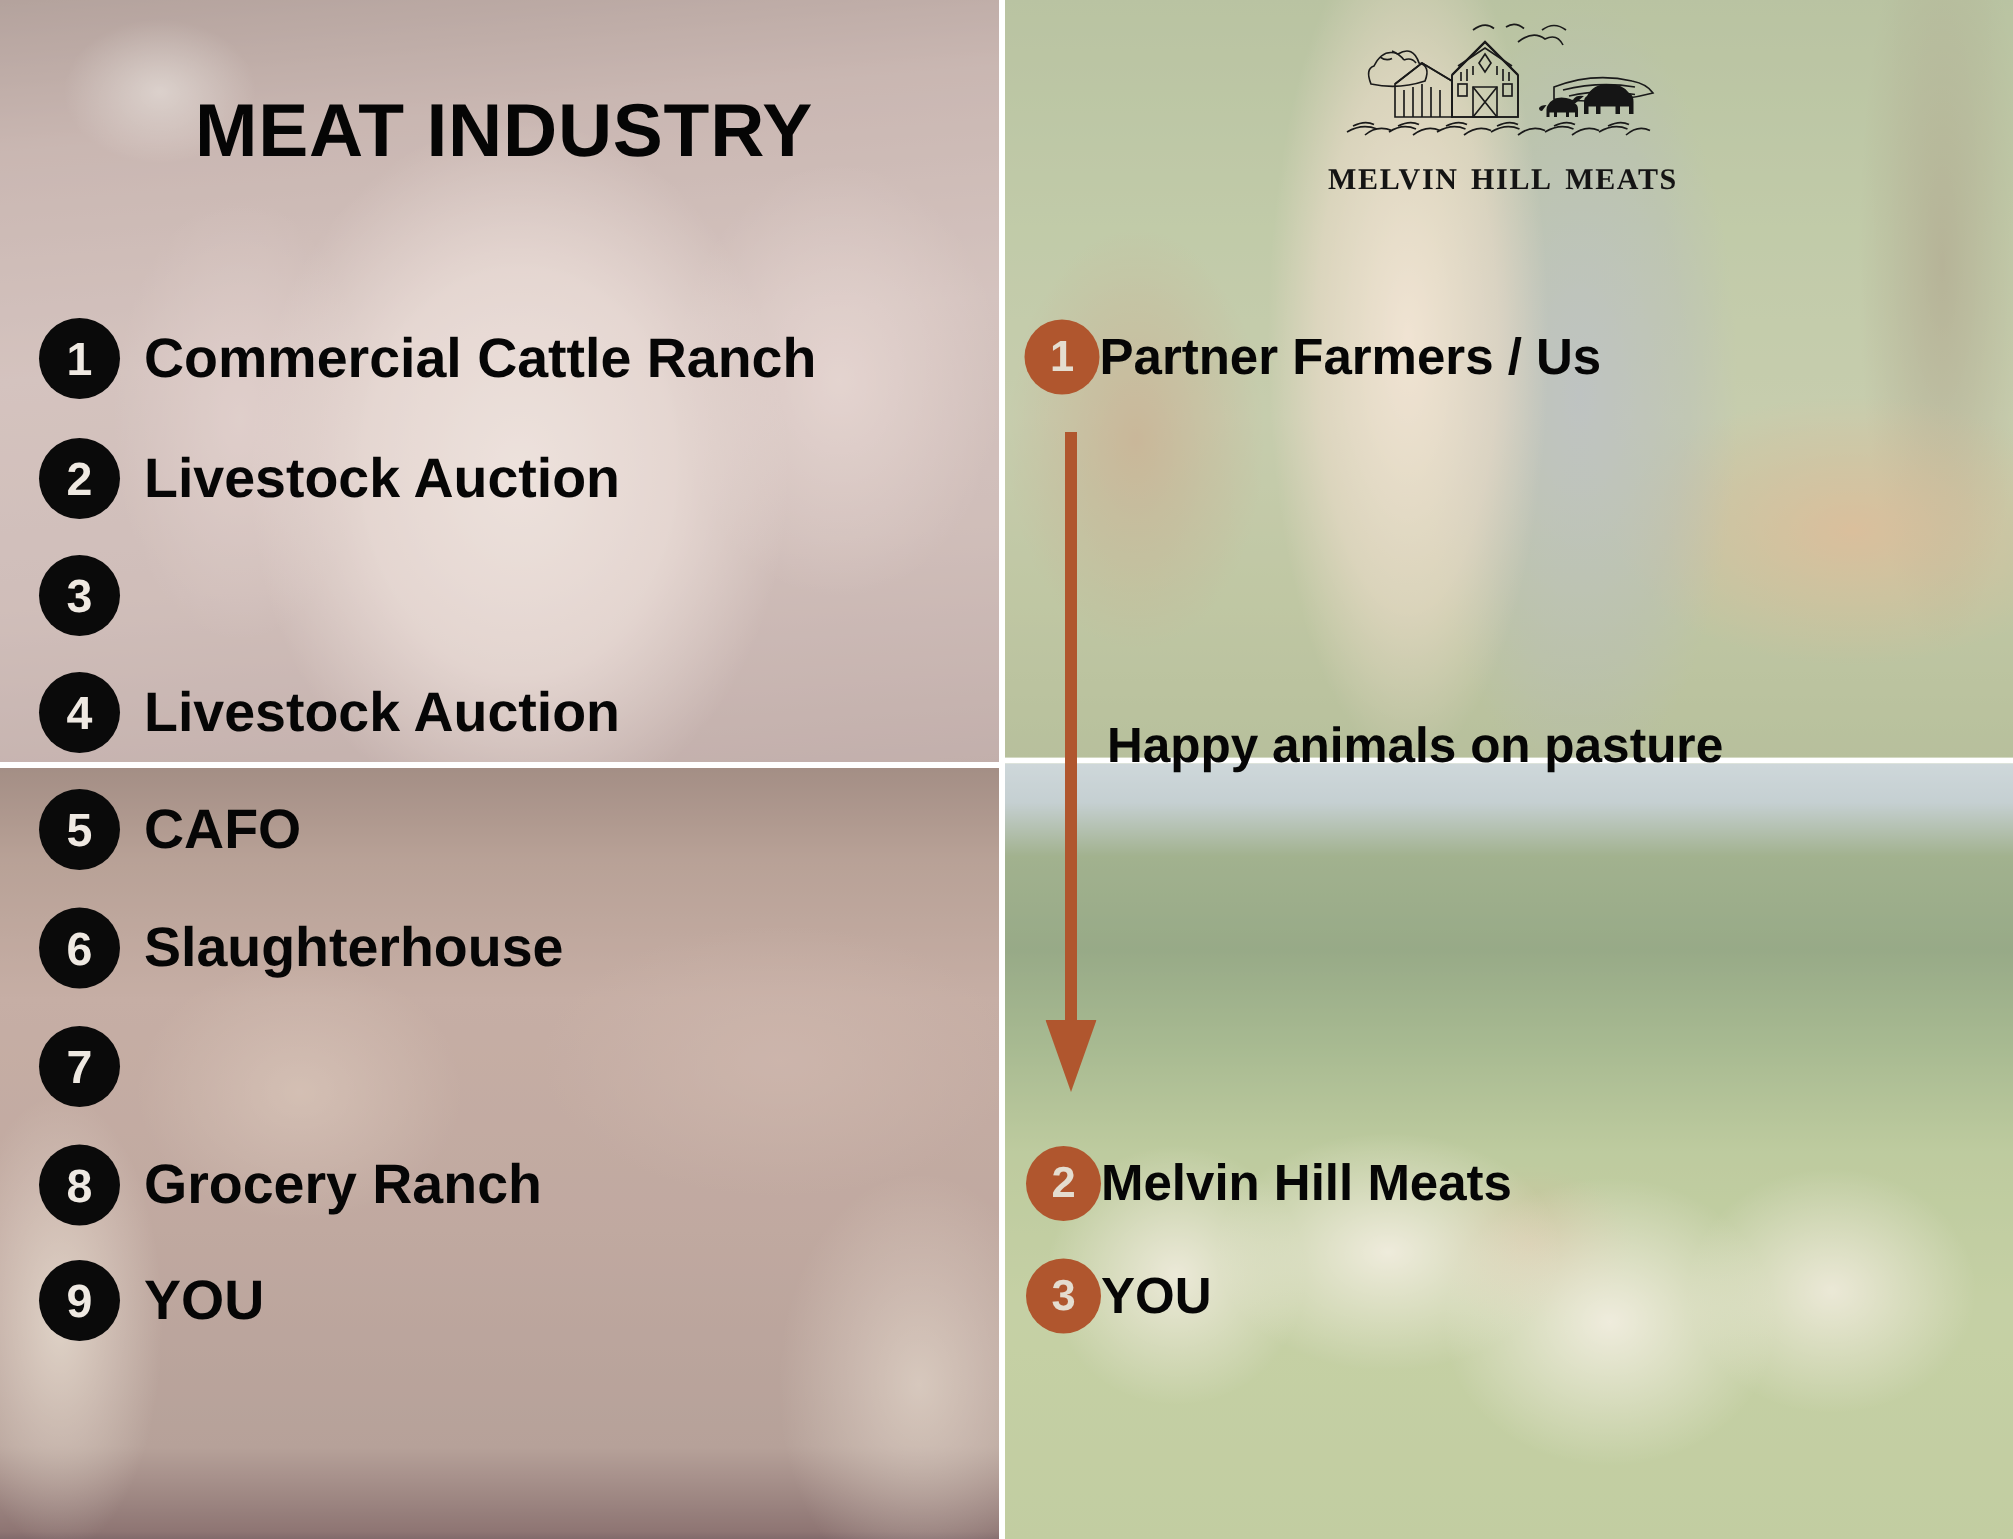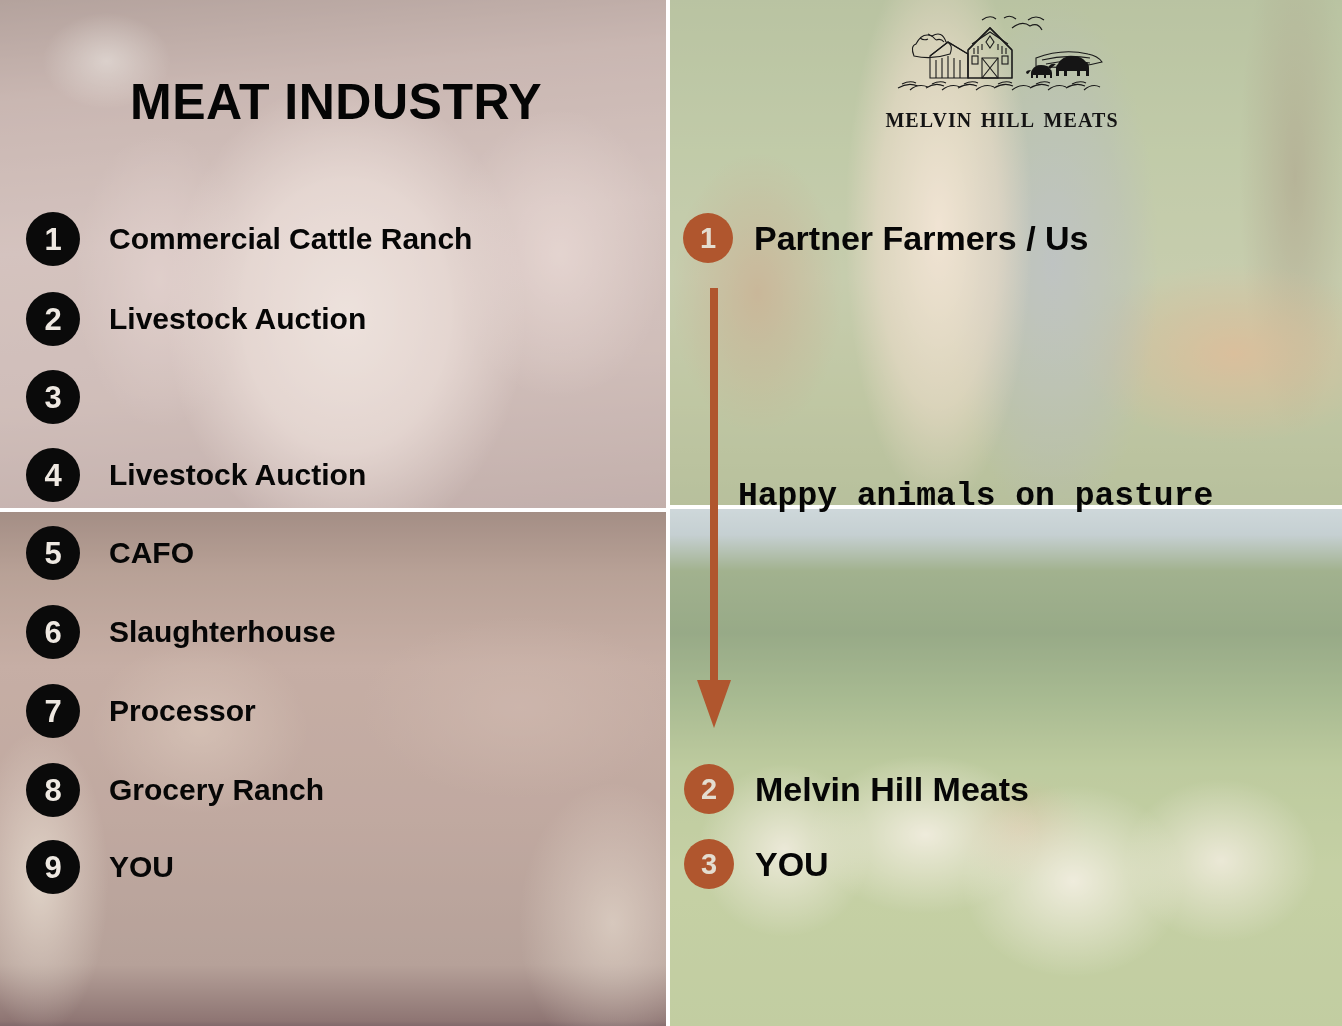--- a/index.html
+++ b/index.html
@@ -93,21 +93,20 @@
   #meat-industry-title {
     position: absolute;
     left: 130px;
     top: 58px;
     font-size: 50px;
     font-weight: 700;
     letter-spacing: 0.5px;
     color: #050505;
     font-family: "Liberation Sans", sans-serif;
     white-space: nowrap;
-    margin-top: 15px;
   }
 
   
   .step {
     position: absolute;
     display: flex;
     align-items: center;
     white-space: nowrap;
   }
   .badge {
@@ -119,39 +118,39 @@
     align-items: center;
     justify-content: center;
     font-size: 31px;
     font-weight: 700;
     font-family: "Liberation Sans", sans-serif;
     line-height: 1;
   }
   .badge.black { background: #0a0a0a; color: #efe9e2; }
   .badge.orange { background: #b0562e; color: #e4ddd0; }
   .step-label {
-    margin-left: 29px;
-    font-size: 30px;
+    margin-left: 16px;
+    font-size: 37px;
     font-weight: 700;
     color: #060606;
     font-family: "Liberation Sans", sans-serif;
   }
   .step.right .badge { width: 50px; height: 50px; font-size: 29px; }
-  .step.right .step-label { margin-left: 21px; font-size: 34px; }
+  .step.right .step-label { margin-left: 0; font-size: 34px; }
 
   
   #pasture-caption {
     position: absolute;
     left: 738px;
     top: 478px;
     font-size: 33px;
     font-weight: 700;
     color: #060606;
     white-space: nowrap;
-    font-family: Liberation Mono, monospace;
+    font-family: Liberation Sans, sans-serif;
   }
 
   
   #flow-arrow {
     position: absolute;
     left: 697px;
     top: 288px;
     width: 34px;
     height: 440px;
   }
@@ -225,21 +224,20 @@
   <div class="step" style="left:26px; top:526px;">
     <div class="badge black">5</div>
     <div class="step-label">CAFO</div>
   </div>
   <div class="step" style="left:26px; top:605px;">
     <div class="badge black">6</div>
     <div class="step-label">Slaughterhouse</div>
   </div>
   <div class="step" style="left:26px; top:684px;">
     <div class="badge black">7</div>
-    <div class="step-label">Processor</div>
   </div>
   <div class="step" style="left:26px; top:763px;">
     <div class="badge black">8</div>
     <div class="step-label">Grocery Ranch</div>
   </div>
   <div class="step" style="left:26px; top:840px;">
     <div class="badge black">9</div>
     <div class="step-label">YOU</div>
   </div>
 

